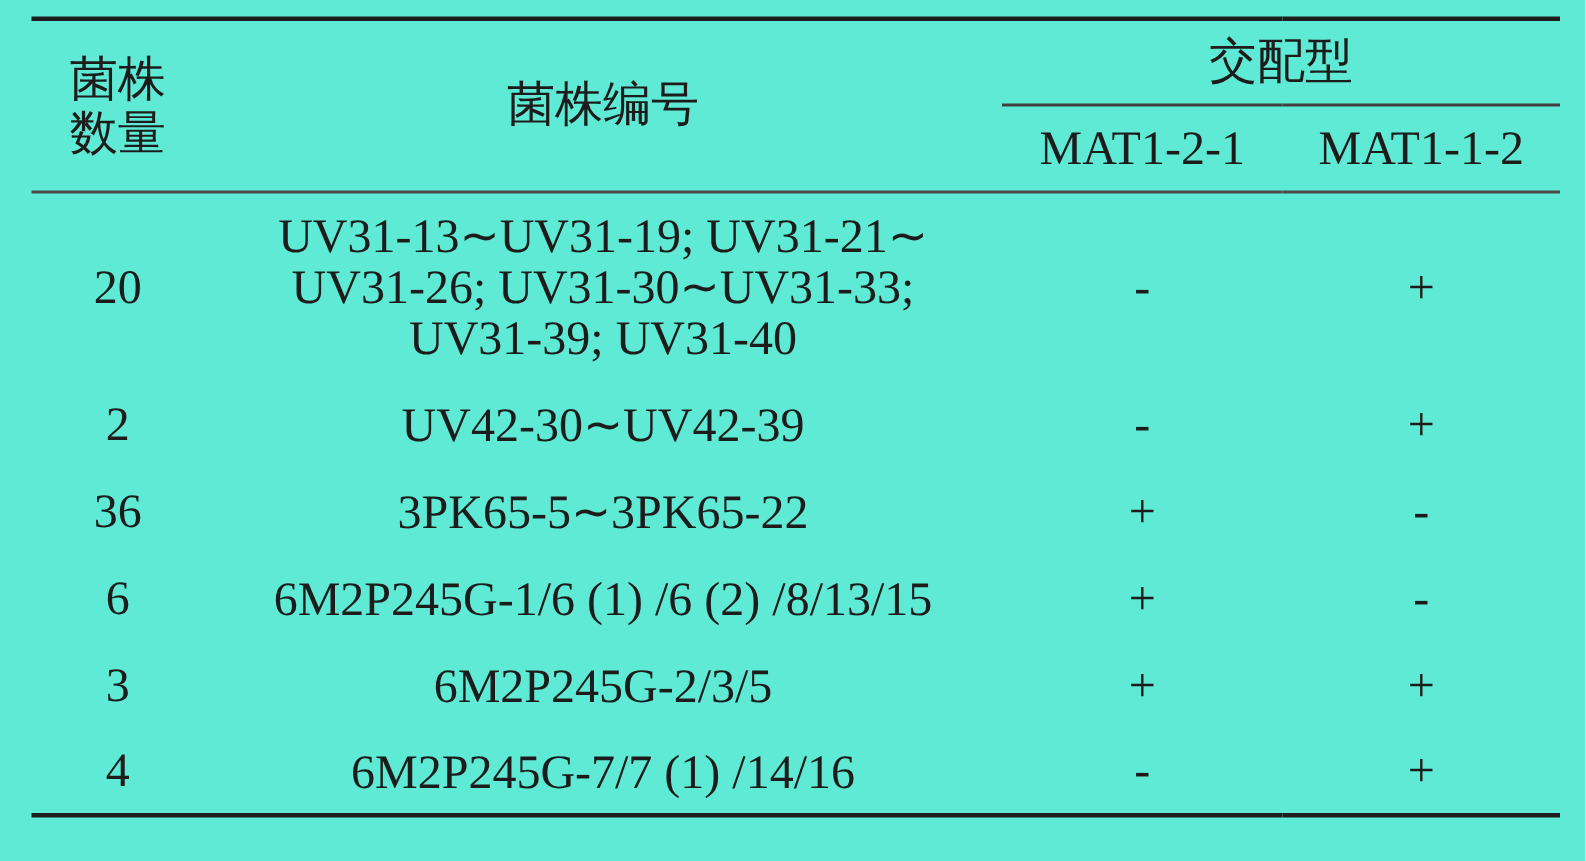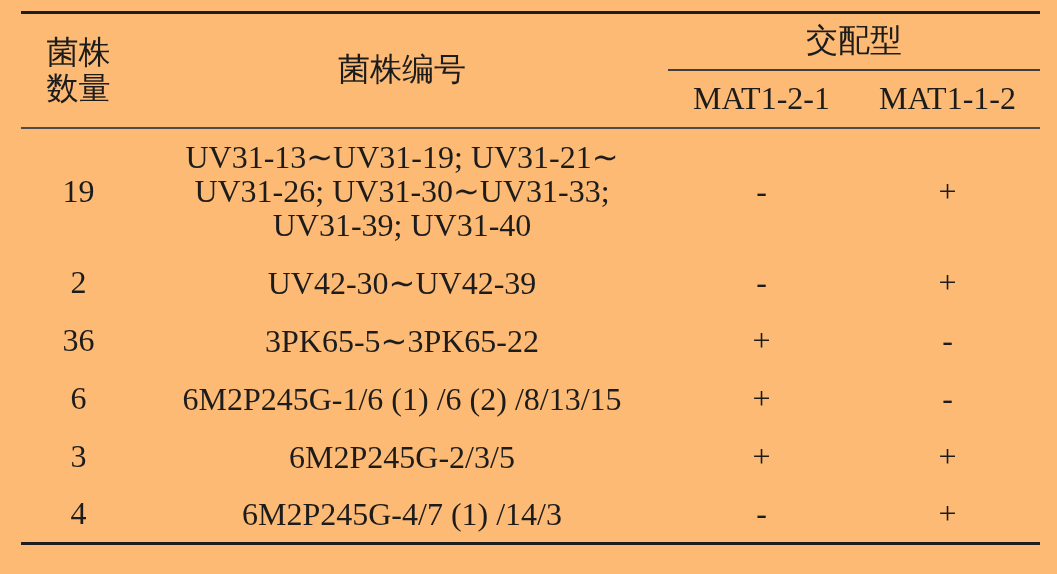--- a/index.html
+++ b/index.html
@@ -4,21 +4,21 @@
 <style>
   html, body {
     margin: 0;
     padding: 0;
     background: #ffffff;
   }
   .page {
     position: relative;
     width: 1057px;
     height: 574px;
-    background: #fdba74;
+    background: #5eead4;
     overflow: hidden;
     font-family: "Liberation Serif", "DejaVu Serif", serif;
     color: #1c1c1c;
   }
   table.strain-table {
     position: absolute;
     left: 21px;
     top: 11px;
     width: 1019px;
     border-collapse: collapse;
@@ -74,21 +74,21 @@
         <th rowspan="2" class="h-strain">菌株编号</th>
         <th colspan="2" class="h-mating">交配型</th>
       </tr>
       <tr class="hdr-sub">
         <th class="h-mat">MAT1-2-1</th>
         <th class="h-mat">MAT1-1-2</th>
       </tr>
     </thead>
     <tbody>
       <tr class="tall">
-        <td class="count">19</td>
+        <td class="count">20</td>
         <td class="strains">UV31-13∼UV31-19; UV31-21∼
 UV31-26; UV31-30∼UV31-33;
 UV31-39; UV31-40</td>
         <td class="sign">-</td>
         <td class="sign">+</td>
       </tr>
       <tr>
         <td class="count">2</td>
         <td class="strains">UV42-30∼UV42-39</td>
         <td class="sign">-</td>
@@ -107,19 +107,19 @@
         <td class="sign">-</td>
       </tr>
       <tr>
         <td class="count">3</td>
         <td class="strains">6M2P245G-2/3/5</td>
         <td class="sign">+</td>
         <td class="sign">+</td>
       </tr>
       <tr>
         <td class="count">4</td>
-        <td class="strains">6M2P245G-4/7 (1) /14/3</td>
+        <td class="strains">6M2P245G-7/7 (1) /14/16</td>
         <td class="sign">-</td>
         <td class="sign">+</td>
       </tr>
     </tbody>
   </table>
 </div>
 
 </body></html>

